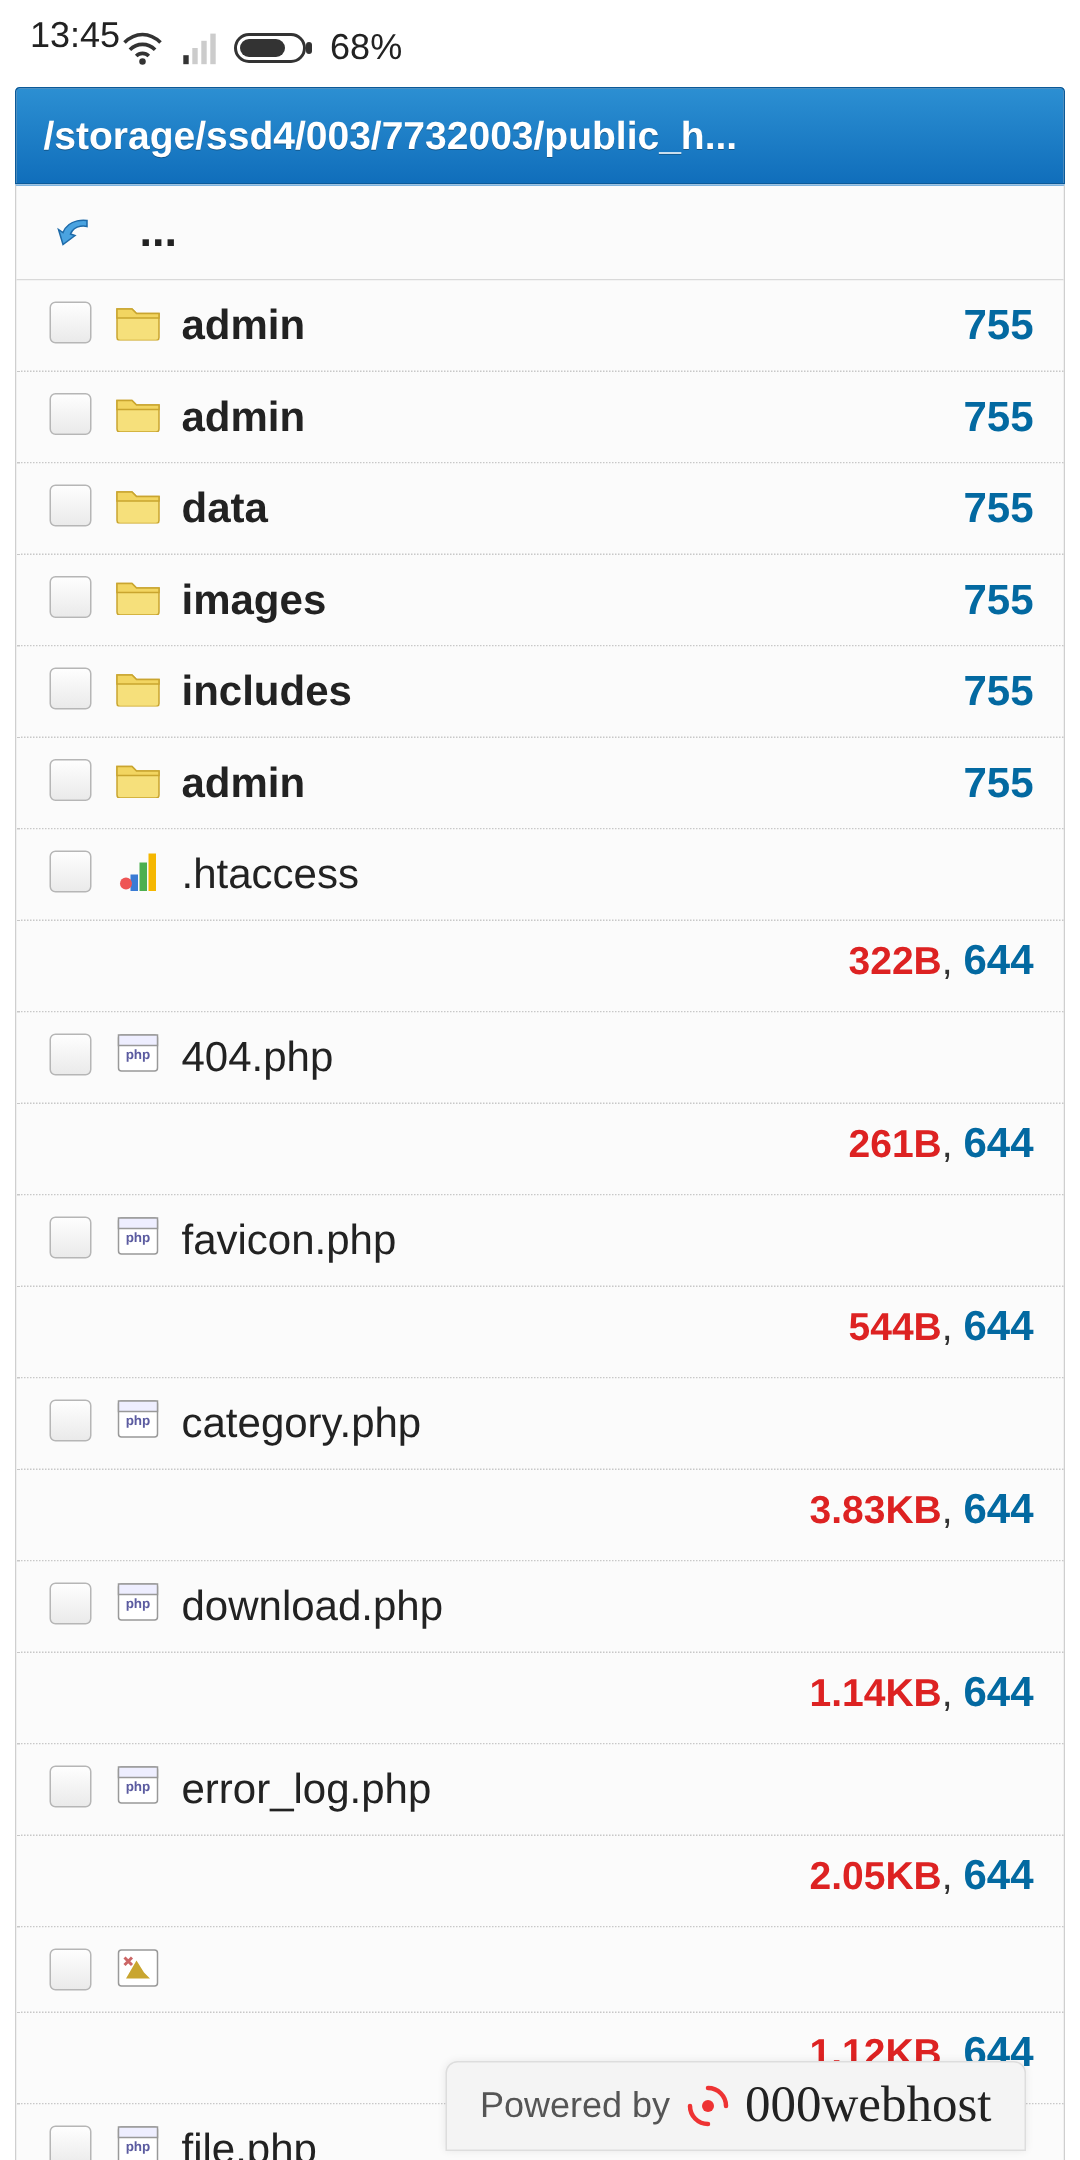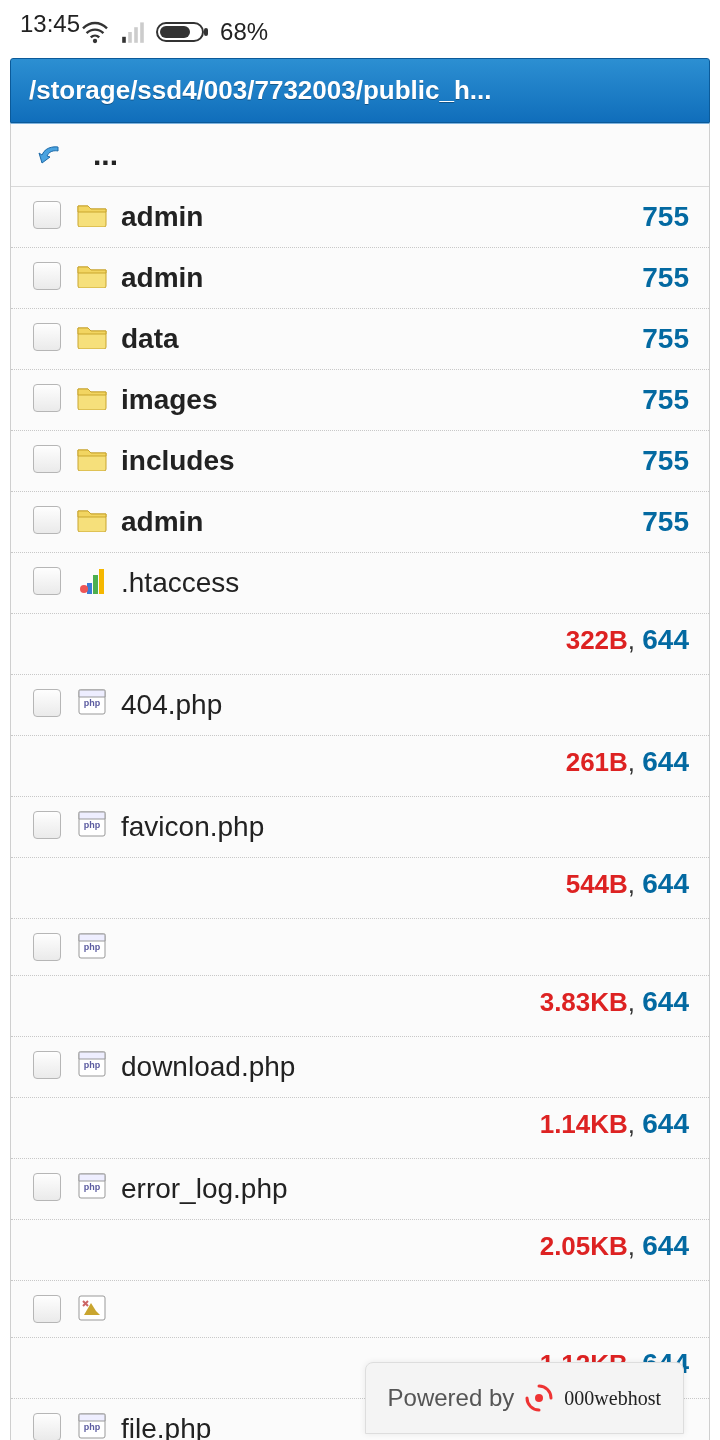--- a/index.html
+++ b/index.html
@@ -63,25 +63,25 @@
     font-size: 26px; font-weight: bold;
     background: #fbfbfb;
   }
   .size-red { color: #d22; }
   .comma { color: #333; font-weight: normal; }
 
   
   .badge {
     position: fixed; bottom: 6px; right: 36px;
     background: #f4f4f4; border: 1px solid #ddd; border-radius: 8px 8px 0 0;
-    padding: 20px 22px; font-size: 24px; color: #555;
+    padding: 10px 22px; font-size: 24px; color: #555;
     display: flex; align-items: center; gap: 10px;
     box-shadow: 0 0 6px rgba(0,0,0,.08);
   }
-  .badge strong { color: #222; font-family: Georgia, serif; font-weight: normal; font-size: 20px; }
+  .badge strong { color: #222; font-family: Georgia, serif; font-weight: normal; font-size: 34px; }
 
 </style>
 </head>
 <body>
 
 <div class="status-bar">
   <span>13:45</span>
   <div class="status-right">
     <svg width="30" height="24" viewBox="0 0 24 20">
       <path fill="none" stroke="#333" stroke-width="2" d="M2 7c6-6 14-6 20 0M5 11c4-4 10-4 14 0M8.5 14.5c2-2 5-2 7 0"></path>
@@ -242,20 +242,21 @@
         </div>
         <div class="file-head">
           <span class="checkbox"></span>
           <span class="icon-slot">
   <svg width="28" height="26" viewBox="0 0 28 26">
     <rect x="1" y="1" width="26" height="24" rx="2" fill="#fff" stroke="#999"></rect>
     <polygon points="1,1 27,1 27,8 1,8" fill="#eef" stroke="#999"></polygon>
     <text x="14" y="17" font-size="9" font-family="Arial" text-anchor="middle" fill="#5b5ba0" font-weight="bold">php</text>
   </svg>
 </span>
+          <span class="name">category.php</span>
         </div>
         <div class="detail-row">
           <span class="size-red">3.83KB</span>
           <span class="comma">,&nbsp;</span>
           <span class="perm-orange">644</span>
         </div>
         <div class="file-head">
           <span class="checkbox"></span>
           <span class="icon-slot">
   <svg width="28" height="26" viewBox="0 0 28 26">

